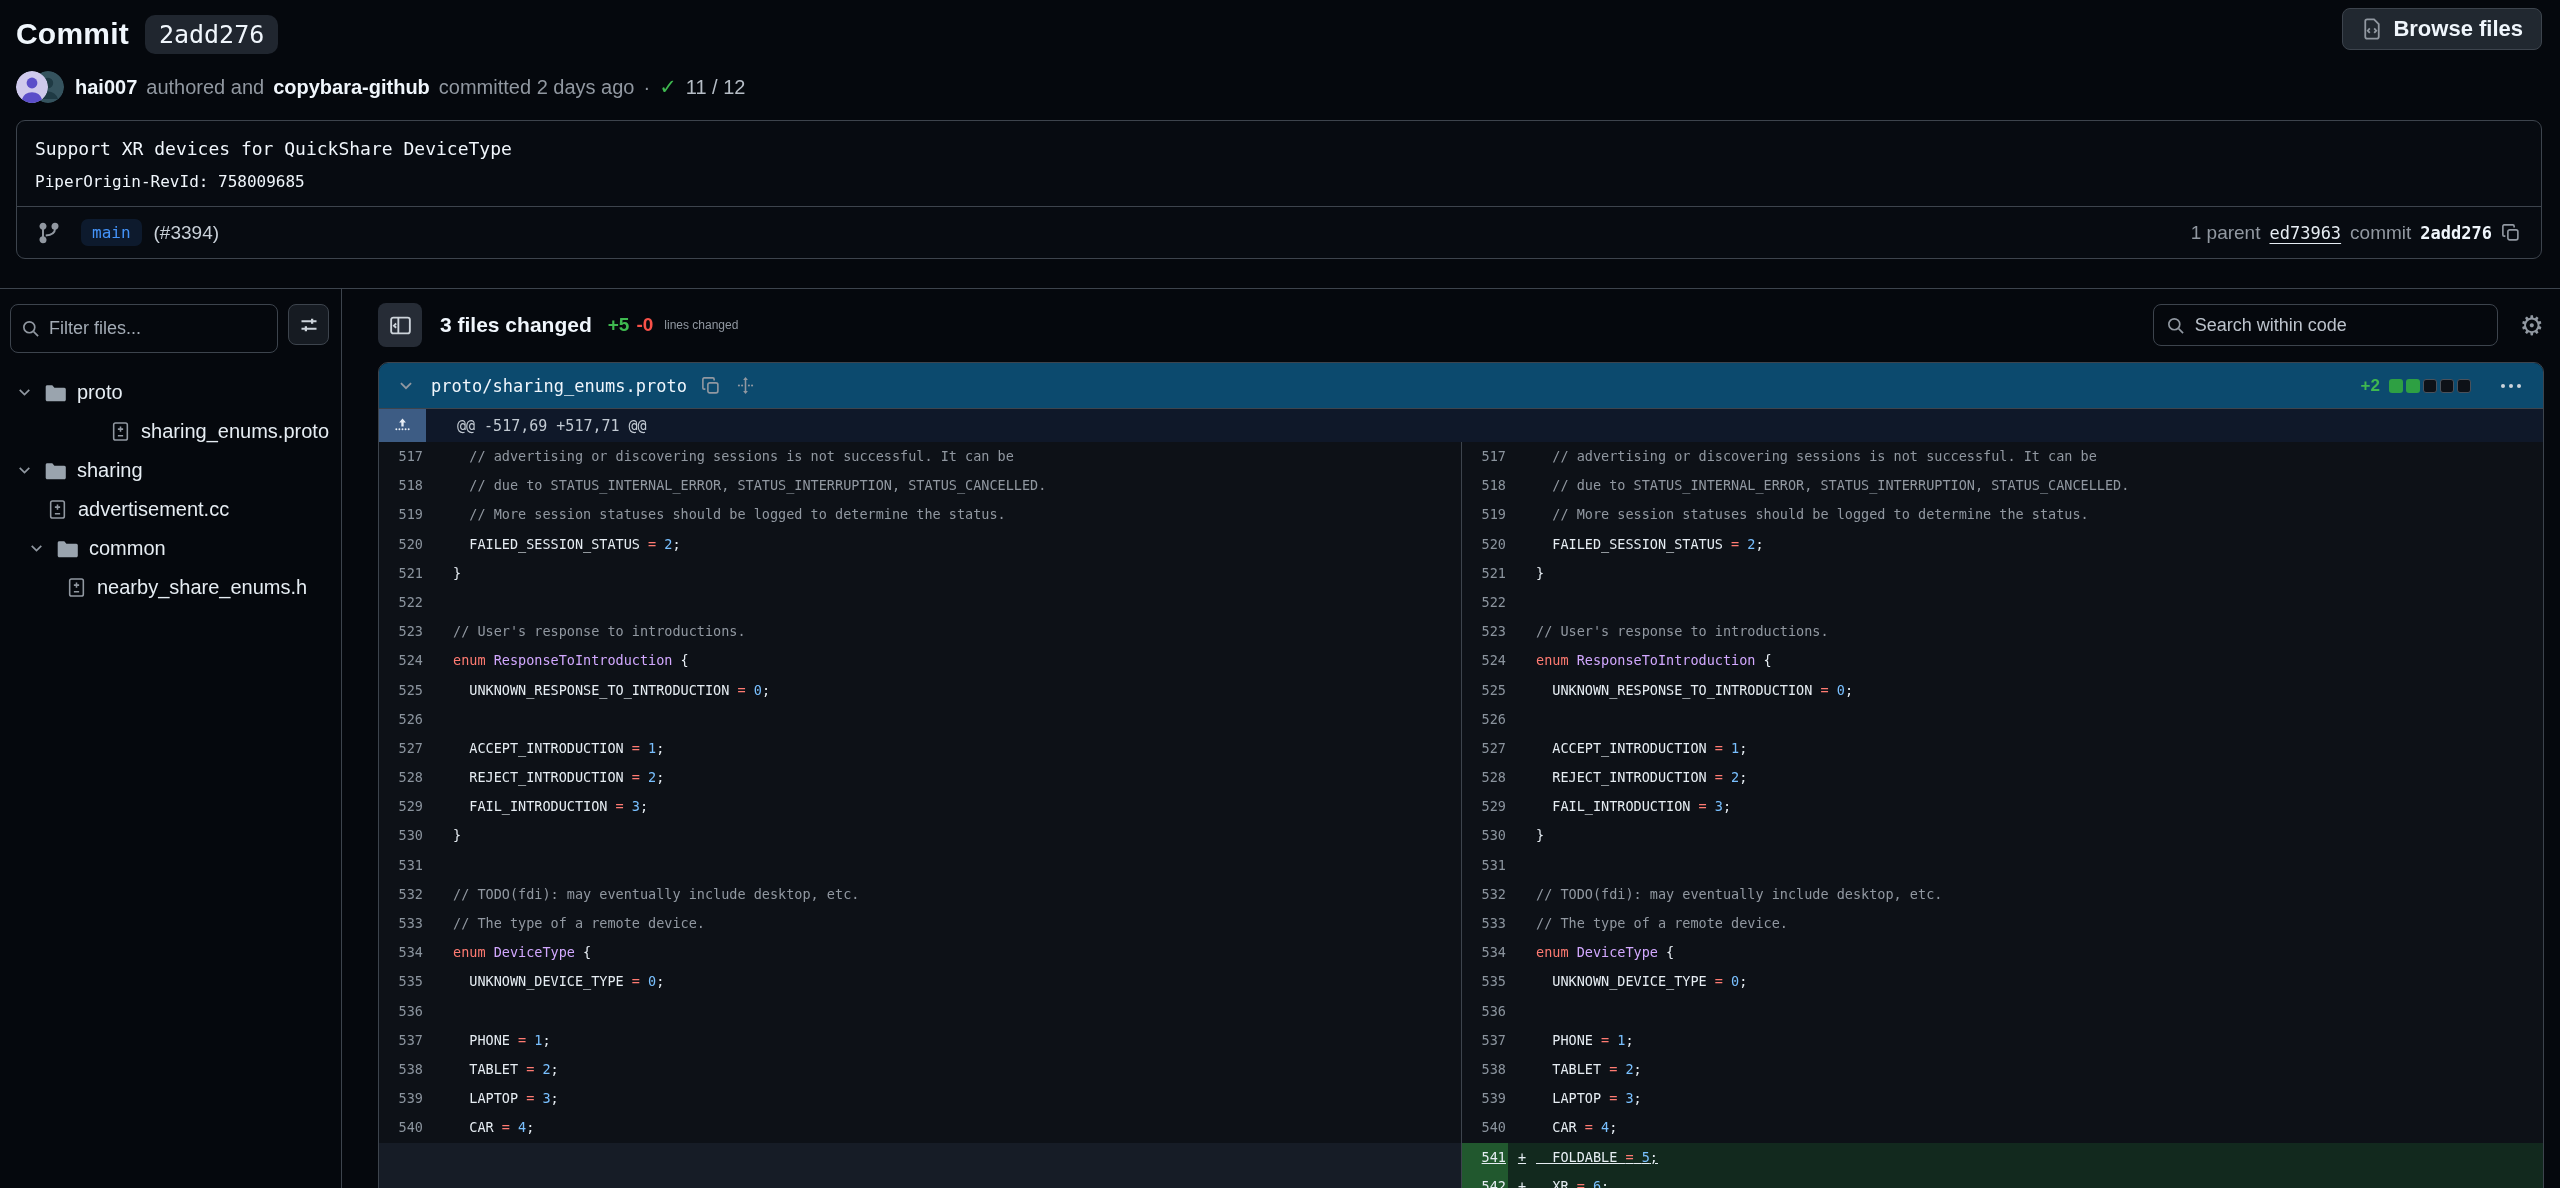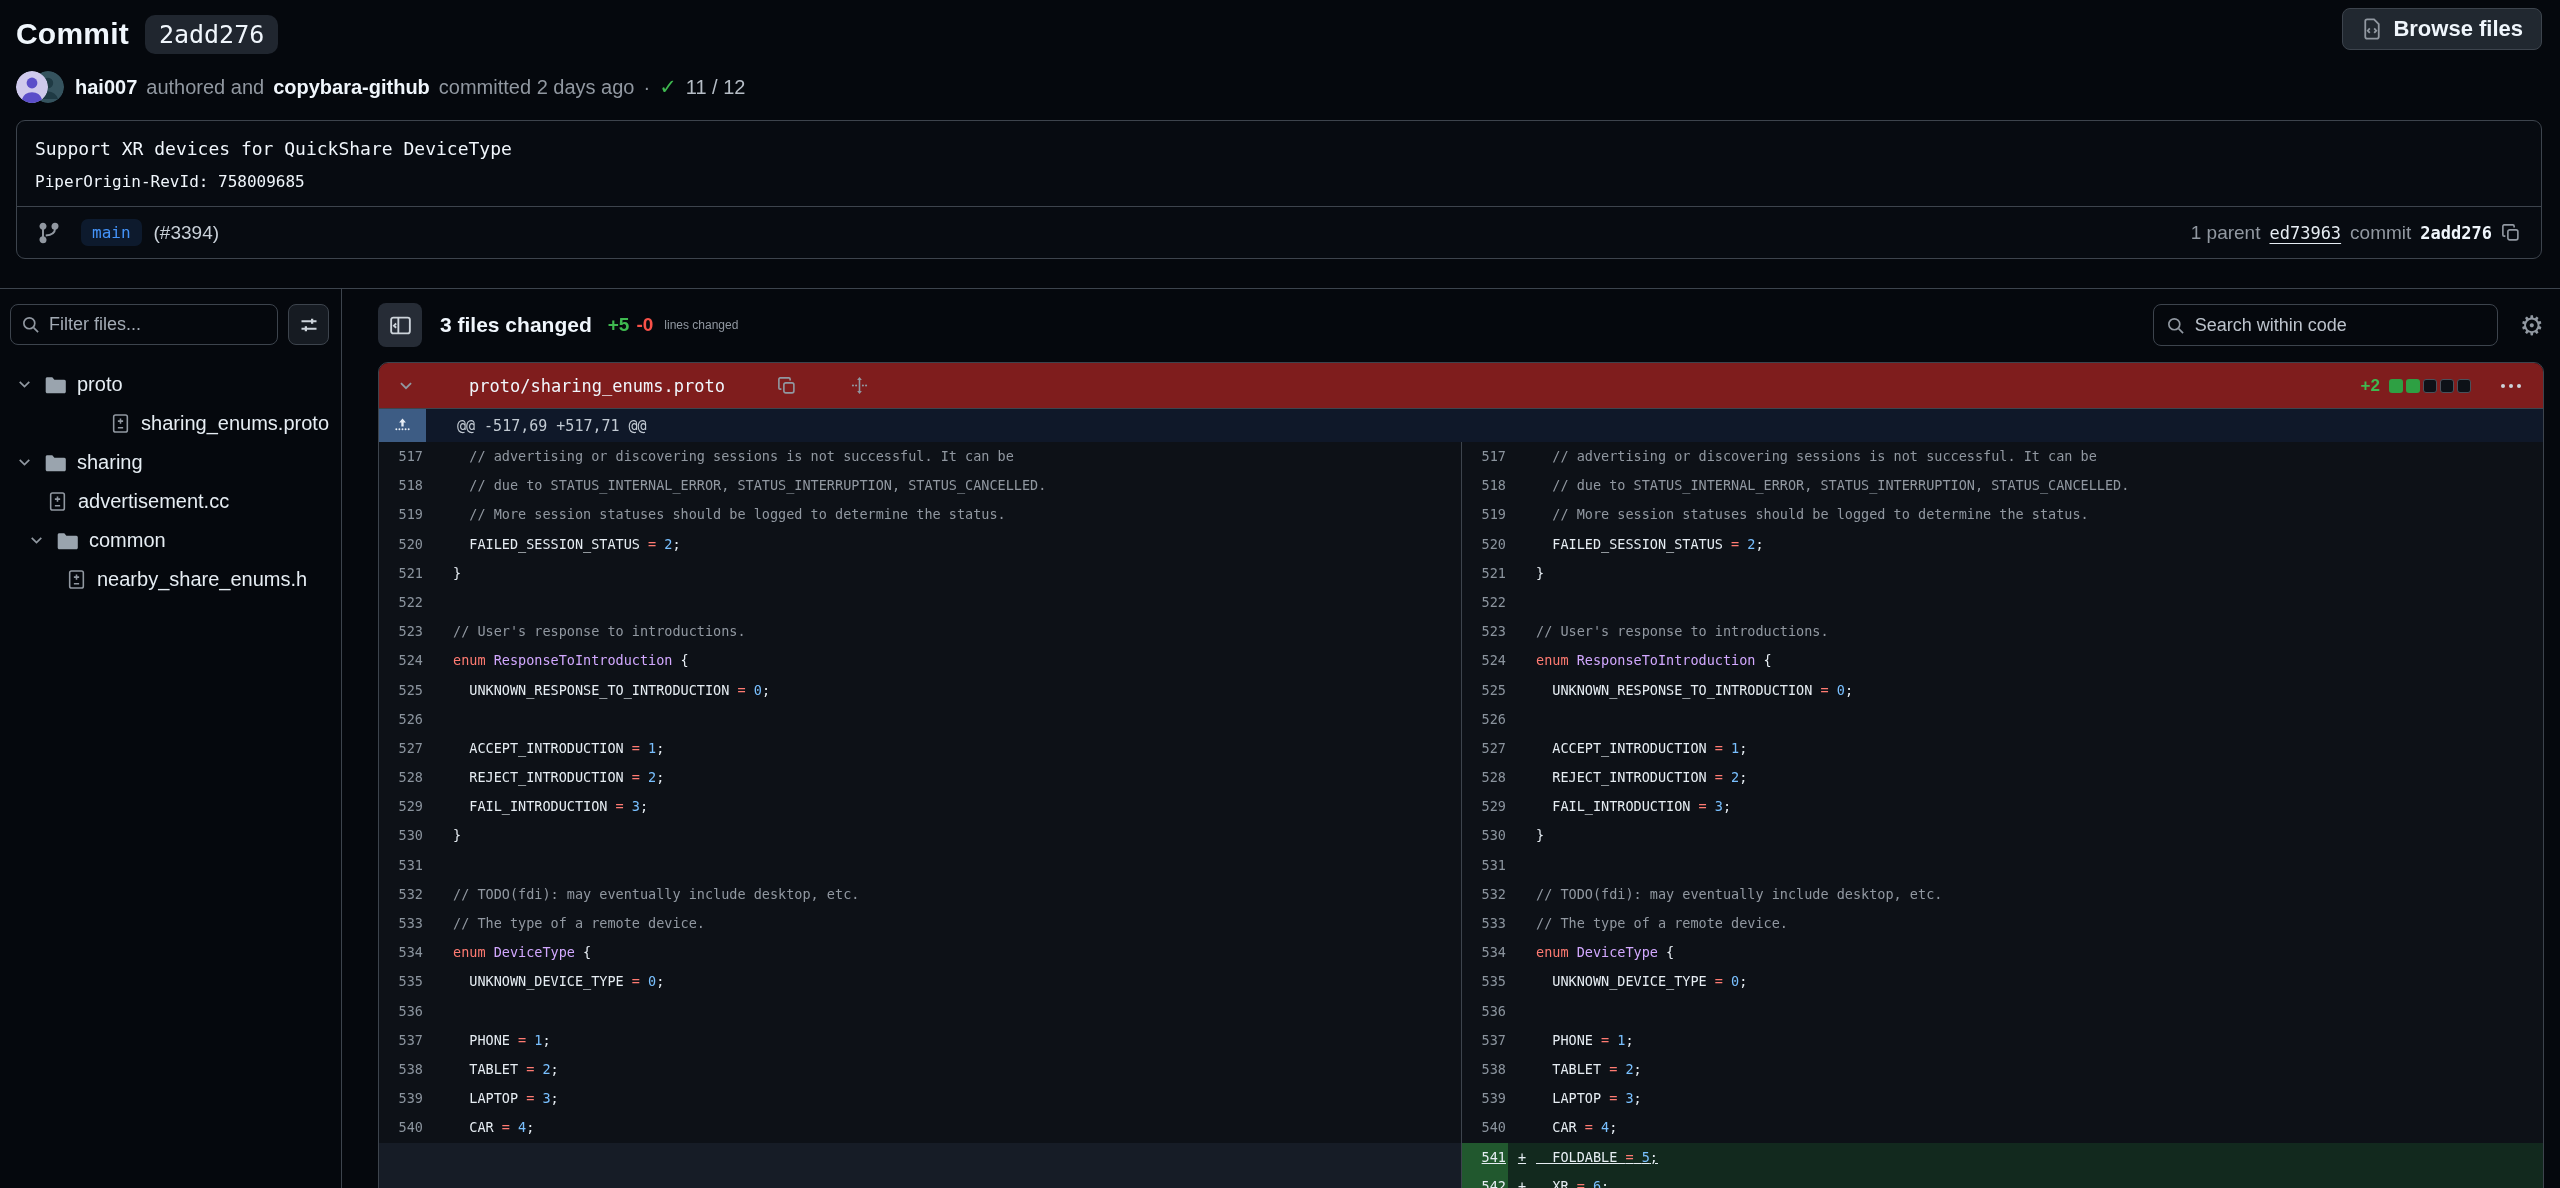--- a/index.html
+++ b/index.html
@@ -46,21 +46,21 @@
   .parent-sha { font-family:"DejaVu Sans Mono", monospace; font-size:17px; color:#e6edf3;
     text-decoration:underline; text-underline-offset:4px; cursor:pointer; }
   .commit-sha2 { font-family:"DejaVu Sans Mono", monospace; font-size:17px; font-weight:700; color:#f0f6fc; }
   .icon-btn { background:none; border:none; cursor:pointer; display:inline-flex; align-items:center; padding:0; }
   .icon-btn svg { width:20px; height:20px; stroke:#9198a1; fill:none; }
 
   
   .workspace { flex:1 1 auto; display:flex; border-top:1px solid #3d444d; margin-top:29px; overflow:hidden; }
   .sidebar { width:342px; flex:none; border-right:1px solid #3d444d; padding:15px 12px 0 10px; }
   .filter-row { display:flex; gap:10px; }
-  .filter-box { flex:1; height:41px; border:1px solid #3d444d; border-radius:8px; display:flex;
+  .filter-box { flex:1; height:49px; border:1px solid #3d444d; border-radius:8px; display:flex;
     align-items:center; padding:0 10px; gap:9px; background:transparent; }
   .filter-box svg, .search-box svg { width:19px; height:19px; stroke:#9198a1; flex:none; }
   .filter-box input, .search-box input { background:transparent; border:none; outline:none; color:#e6edf3;
     font-size:18px; width:100%; font-family:inherit; }
   .filter-box input::placeholder { color:#a3abb5; }
   .settings-btn { width:41px; height:41px; flex:none; border:1px solid #3d444d; background:#161b22;
     border-radius:8px; display:flex; align-items:center; justify-content:center; cursor:pointer; }
   .settings-btn svg { width:20px; height:20px; stroke:#cdd4db; }
   .tree { margin-top:20px; }
   .tree-row { height:39px; display:flex; align-items:center; gap:10px; font-size:20px; color:#e6edf3; cursor:pointer; }
@@ -79,22 +79,22 @@
   .dels { margin-left:7px; color:#f85149; font-weight:700; font-size:19px; }
   .lines-changed { margin-left:11px; color:#9198a1; font-size:12px; }
   .search-box { margin-left:auto; width:345px; height:42px; border:1px solid #3d444d; border-radius:8px;
     display:flex; align-items:center; gap:10px; padding:0 12px; }
   .search-box input::placeholder { color:#bcc3cc; }
   .gear-btn { margin-left:22px; background:none; border:none; cursor:pointer;
     color:#9198a1; font-size:27px; font-family:"DejaVu Sans", sans-serif; line-height:1; }
 
   .diff-card { margin-top:15px; border:1px solid #3d444d; border-radius:10px; overflow:hidden;
     background:#0d1117; flex:none; }
-  .card-header { height:46px; background:#7f1d1d; border-bottom:1px solid #3d444d;
-    display:flex; align-items:center; padding:0 18px;gap:38px; }
+  .card-header { height:46px; background:#0c4a6e; border-bottom:1px solid #3d444d;
+    display:flex; align-items:center; padding:0 18px; }
   .card-header svg.chev { width:18px; height:18px; stroke:#9198a1; cursor:pointer; }
   .diff-filename { font-family:"DejaVu Sans Mono", monospace; font-size:17px; color:#f0f6fc; margin-left:16px; cursor:pointer; }
   .card-header .icon-btn { margin-left:14px; }
   .move-handle { margin-left:14px; cursor:grab; display:inline-flex; }
   .move-handle svg { width:21px; height:21px; }
   .hdr-right { margin-left:auto; display:flex; align-items:center; }
   .plus-count { color:#3fb950; font-weight:700; font-size:17px; }
   .blocks { display:flex; gap:3px; margin-left:9px; }
   .blk { width:14px; height:14px; border-radius:3px; }
   .blk.added { background:#2ea043; }

